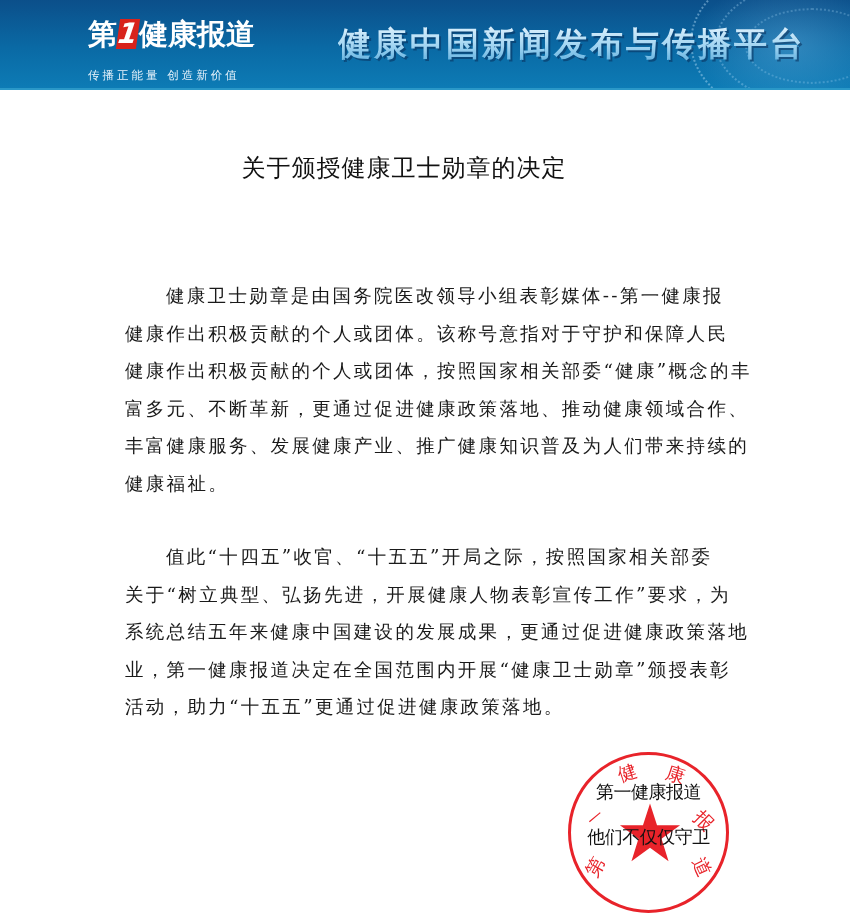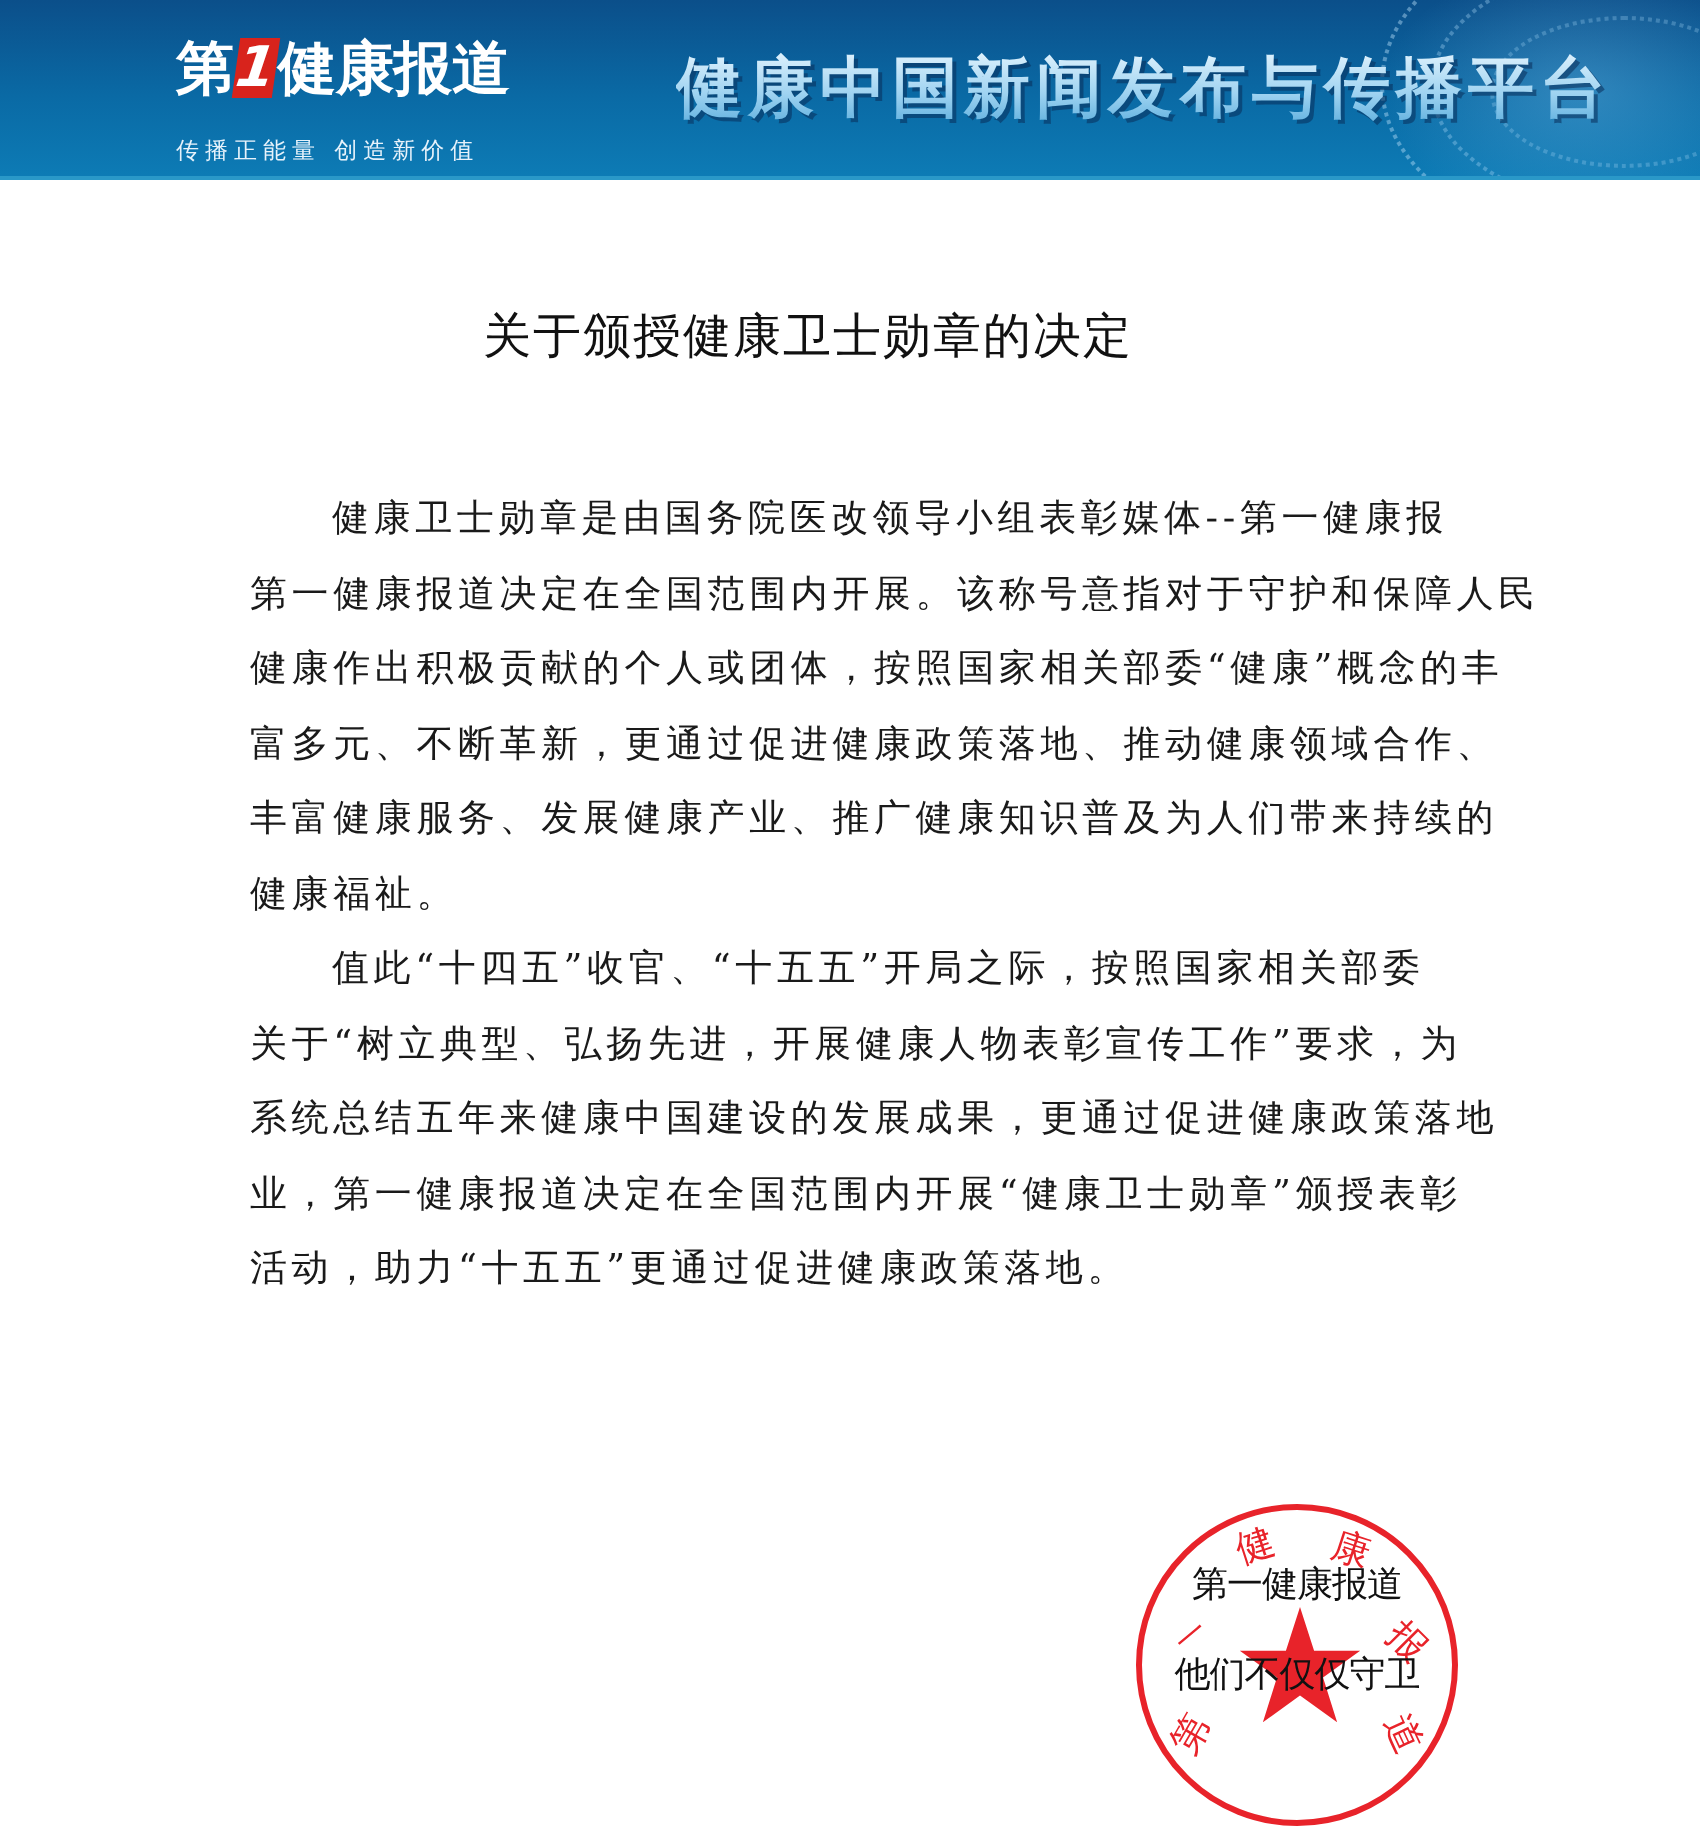--- a/index.html
+++ b/index.html
@@ -125,21 +125,21 @@
       font-family: "DejaVu Serif", serif;
       font-size: 18.5px;
       color: #1a1a1a;
     }
     .line {
       height: 37.5px;
       line-height: 30px;
       white-space: nowrap;
       letter-spacing: 2.3px;
     }
-    .indent { padding-left: 41px; }
+    .indent { padding-left: 41px; margin-top: 36px; }
     .seal {
       position: absolute;
       left: 566px;
       top: 750px;
       width: 165px;
       height: 160px;
     }
     .seal-ring {
       position: absolute;
       left: 2px; top: 2px;
@@ -205,21 +205,21 @@
 
   <div class="platform-title-shadow">健康中国新闻发布与传播平台</div>
   <div class="platform-title">健康中国新闻发布与传播平台</div>
 </div>
 <div class="header-bottom-line"></div>
 
 <div class="doc-title">关于颁授健康卫士勋章的决定</div>
 
 <div class="body-text">
   <div class="line indent">健康卫士勋章是由国务院医改领导小组表彰媒体--第一健康报</div>
-  <div class="line">第一健康报道决定在全国范围内开展。该称号意指对于守护和保障人民</div>
+  <div class="line">健康作出积极贡献的个人或团体。该称号意指对于守护和保障人民</div>
   <div class="line">健康作出积极贡献的个人或团体，按照国家相关部委“健康”概念的丰</div>
   <div class="line">富多元、不断革新，更通过促进健康政策落地、推动健康领域合作、</div>
   <div class="line">丰富健康服务、发展健康产业、推广健康知识普及为人们带来持续的</div>
   <div class="line">健康福祉。</div>
   <div class="line indent">值此“十四五”收官、“十五五”开局之际，按照国家相关部委</div>
   <div class="line">关于“树立典型、弘扬先进，开展健康人物表彰宣传工作”要求，为</div>
   <div class="line">系统总结五年来健康中国建设的发展成果，更通过促进健康政策落地</div>
   <div class="line">业，第一健康报道决定在全国范围内开展“健康卫士勋章”颁授表彰</div>
   <div class="line">活动，助力“十五五”更通过促进健康政策落地。</div>
 </div>

